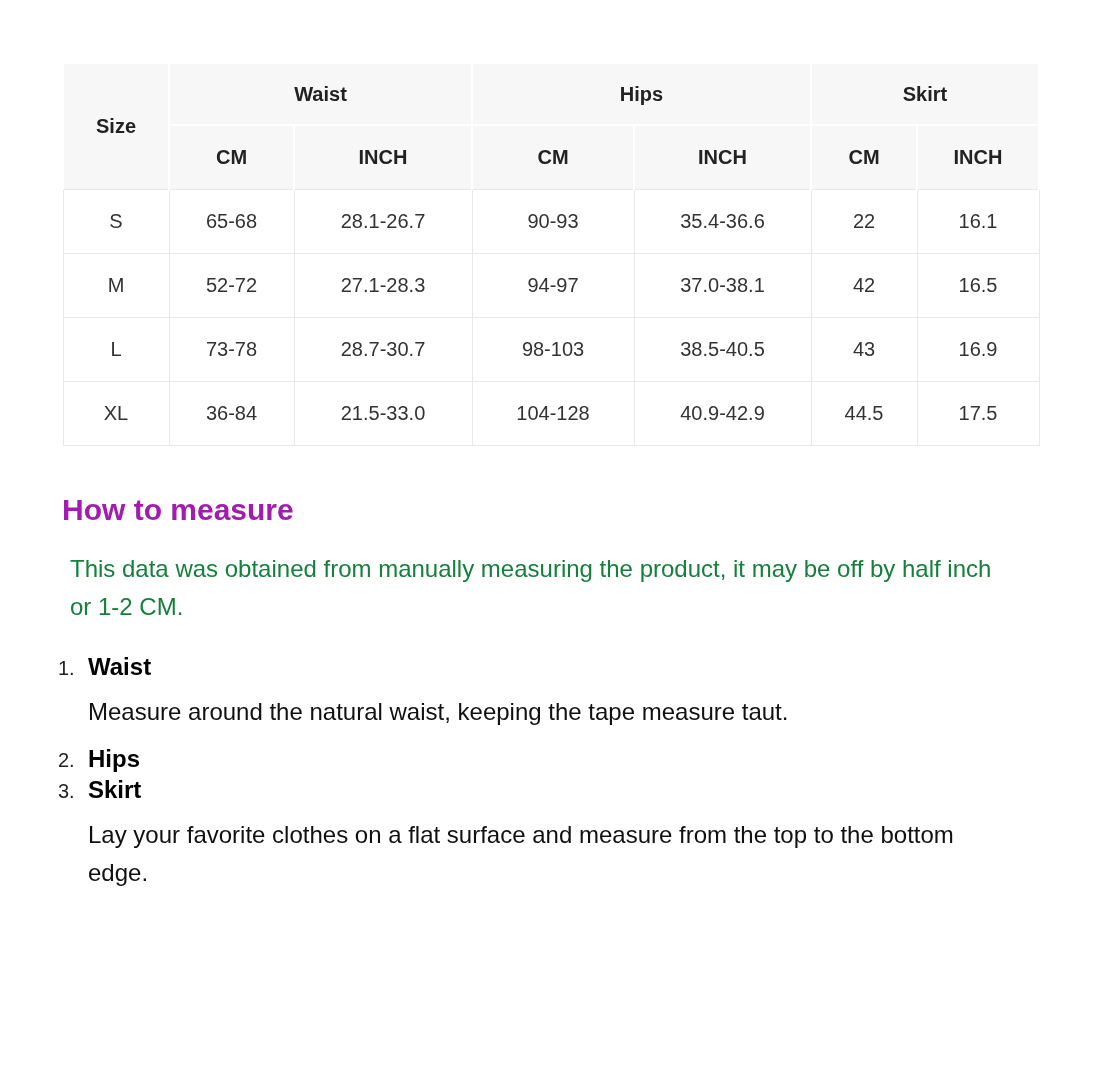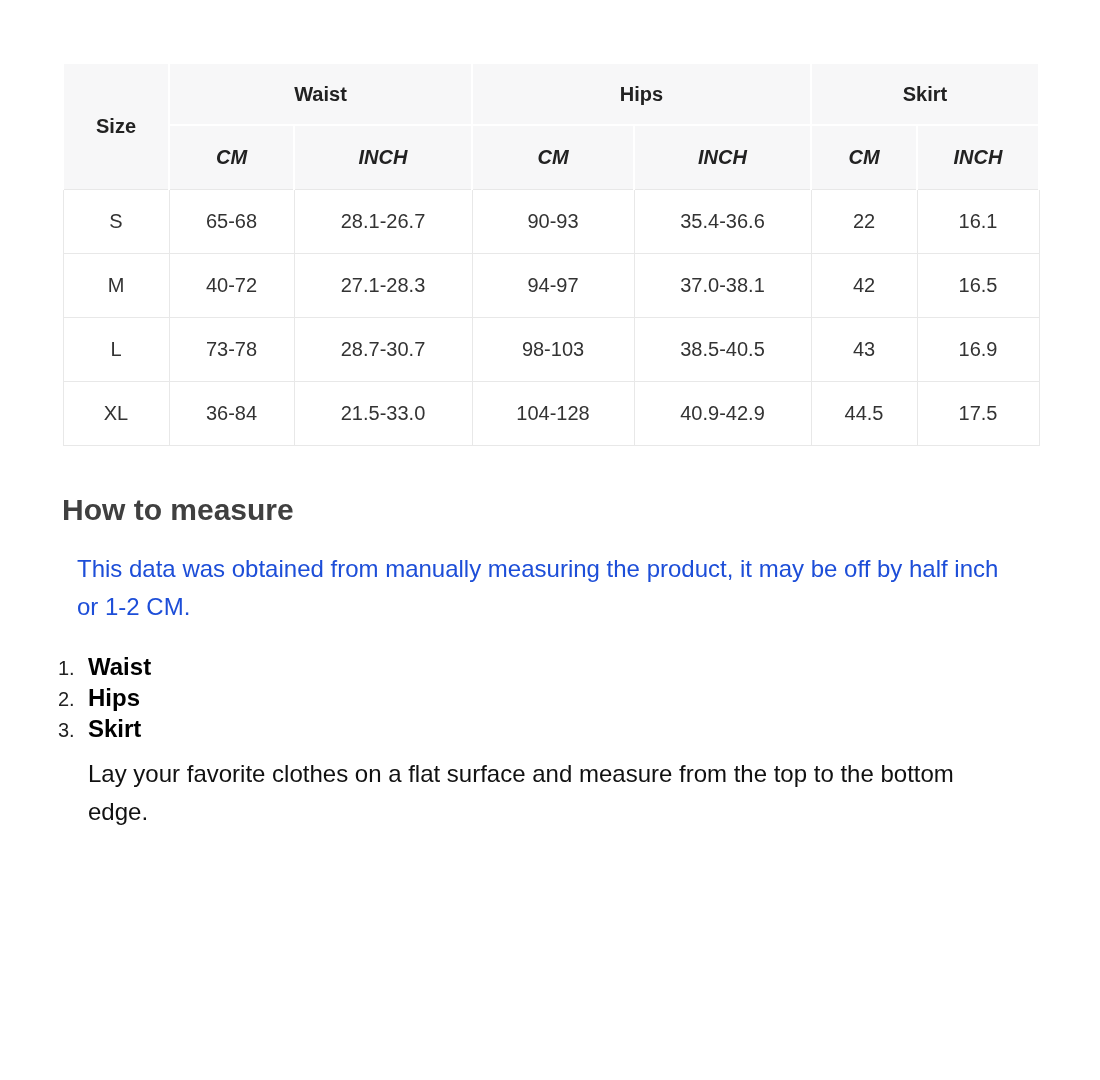--- a/index.html
+++ b/index.html
@@ -32,47 +32,46 @@
     background: #f7f7f8;
     border: 2px solid #ffffff;
     font-size: 20px;
     font-weight: 700;
     color: #222222;
     height: 62px;
   }
   table.size-chart thead tr.sub-row th {
     border-bottom: 1px solid #e8e8e8;
     height: 64px;
-    font-style: italic;
   }
   table.size-chart thead th.size-head {
     border-bottom: 1px solid #e8e8e8;
   }
   table.size-chart tbody td {
     border: 1px solid #e8e8e8;
     font-size: 20px;
     font-weight: 400;
     color: #333333;
     height: 64px;
     background: #ffffff;
   }
 
   
   .howto-title {
     margin: 46px 0 22px 0;
     font-size: 30px;
     line-height: 36px;
     font-weight: 700;
-    color: #404040;
+    color: #a21caf;
   }
   .howto-intro {
-    margin: 15px;
+    margin: 8px;
     font-size: 24px;
     line-height: 38px;
-    color: #1d4ed8;
+    color: #15803d;
     max-width: 935px;
   }
   .steps { margin-top: 26px; }
   .step-head {
     display: flex;
     align-items: baseline;
     margin-left: -4px;
     line-height: 30px;
   }
   .step-num {
@@ -130,21 +129,21 @@
         <td>S</td>
         <td>65-68</td>
         <td>28.1-26.7</td>
         <td>90-93</td>
         <td>35.4-36.6</td>
         <td>22</td>
         <td>16.1</td>
       </tr>
       <tr>
         <td>M</td>
-        <td>40-72</td>
+        <td>52-72</td>
         <td>27.1-28.3</td>
         <td>94-97</td>
         <td>37.0-38.1</td>
         <td>42</td>
         <td>16.5</td>
       </tr>
       <tr>
         <td>L</td>
         <td>73-78</td>
         <td>28.7-30.7</td>
@@ -169,20 +168,21 @@
 
   <p class="howto-intro">This data was obtained from manually measuring the product, it may be off by half inch or 1-2 CM.</p>
 
   <div class="steps">
 
     <div class="step">
       <div class="step-head">
         <span class="step-num">1.</span>
         <span class="step-title">Waist</span>
       </div>
+      <p class="step-desc">Measure around the natural waist, keeping the tape measure taut.</p>
     </div>
 
     <div class="step">
       <div class="step-head">
         <span class="step-num">2.</span>
         <span class="step-title">Hips</span>
       </div>
     </div>
 
     <div class="step">

